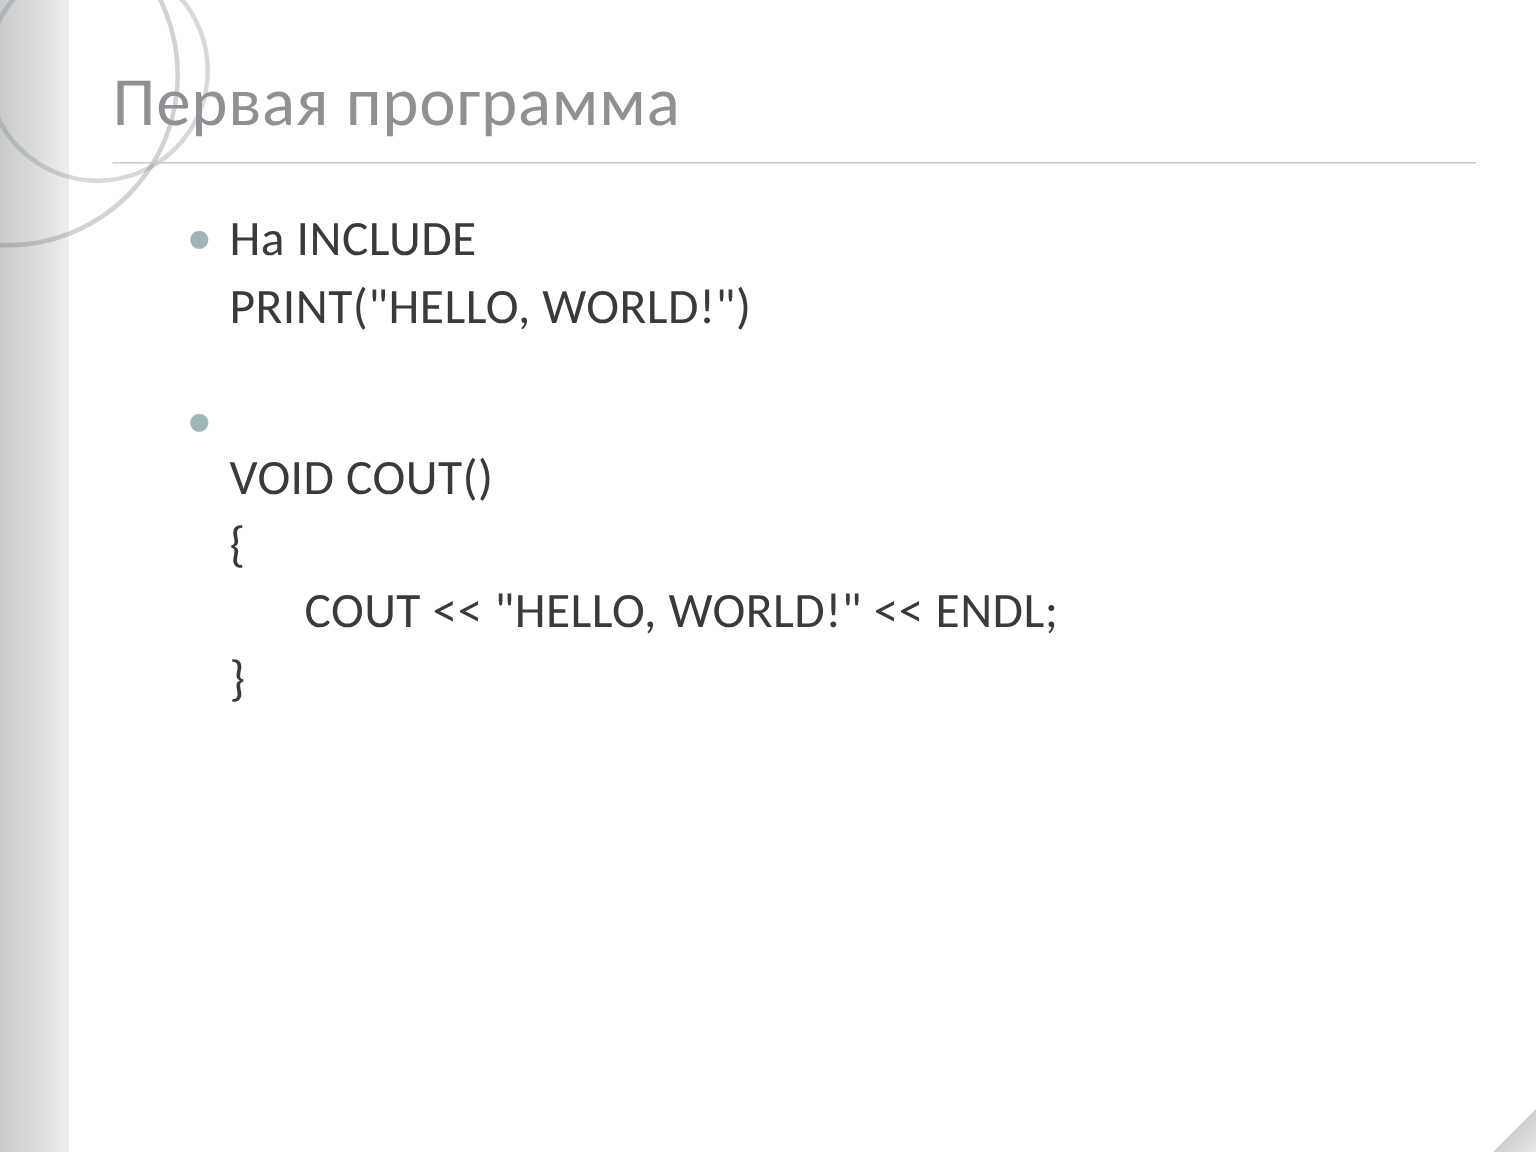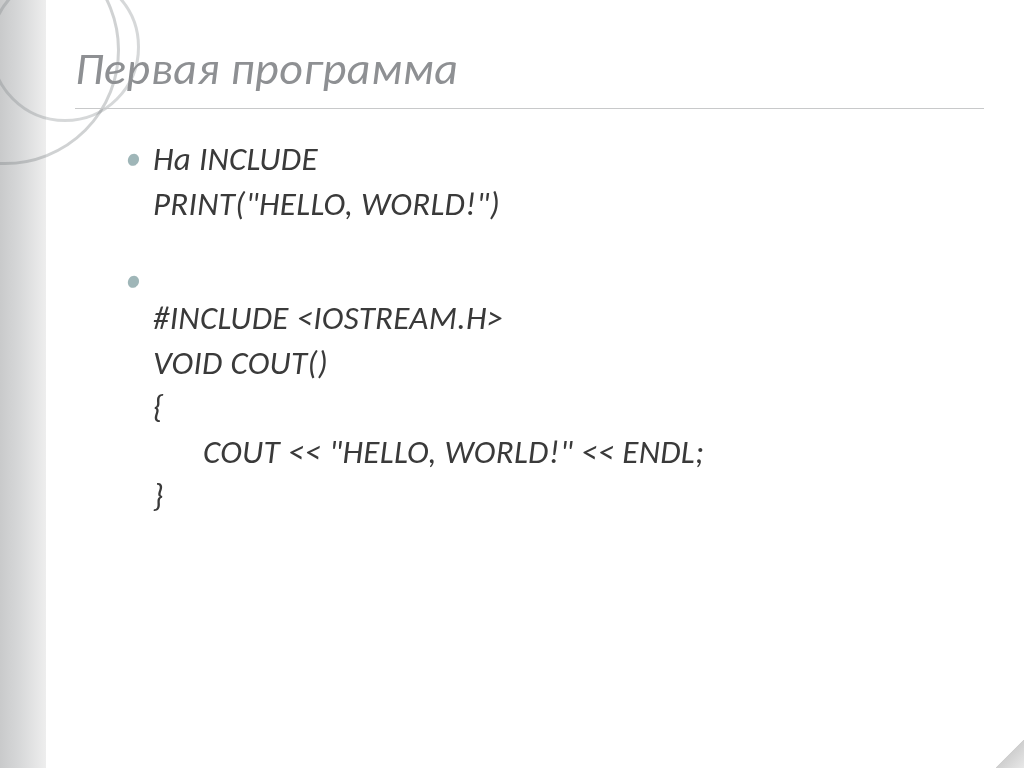--- a/index.html
+++ b/index.html
@@ -1,15 +1,15 @@
 <!DOCTYPE html>
 <html><head>
 <meta charset="utf-8">
 <style>
-  * { margin: 0; padding: 0; box-sizing: border-box; font-style: italic; }
+  * { margin: 0; padding: 0; box-sizing: border-box; }
   html, body { width: 1024px; height: 768px; overflow: hidden; }
   body {
     font-family: "Segoe UI", "Gill Sans", "Gill Sans MT", Calibri, sans-serif;
     background: #ffffff;
     position: relative;
   }
   .decoration {
     position: absolute;
     left: 0;
     top: 0;
@@ -110,21 +110,20 @@
       <span class="bullet-dot">●</span>
       <span>На INCLUDE</span>
     </div>
     <div class="indent">PRINT("HELLO, WORLD!")</div>
 
     <div class="spacer"></div>
 
     <div class="bullet-row">
       <span class="bullet-dot">●</span>
     </div>
-    <div class="indent">#INCLUDE &lt;IOSTREAM.H&gt;</div>
     <div class="indent">VOID COUT()</div>
     <div class="indent">{</div>
     <div class="indent2">COUT &lt;&lt; "HELLO, WORLD!" &lt;&lt; ENDL;</div>
     <div class="indent">}</div>
 
   </div>
 </div>
 
 <div class="corner"></div>
 

